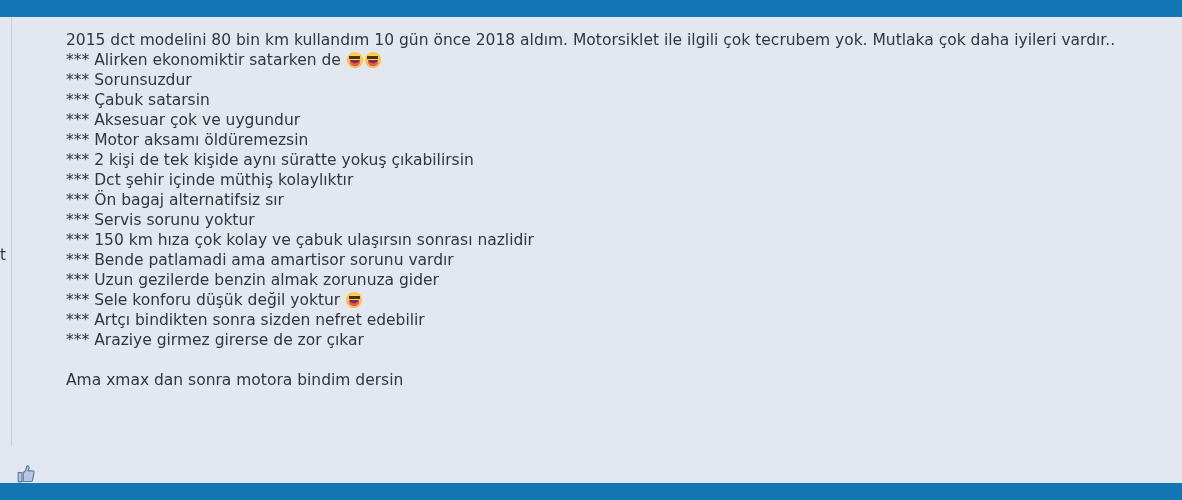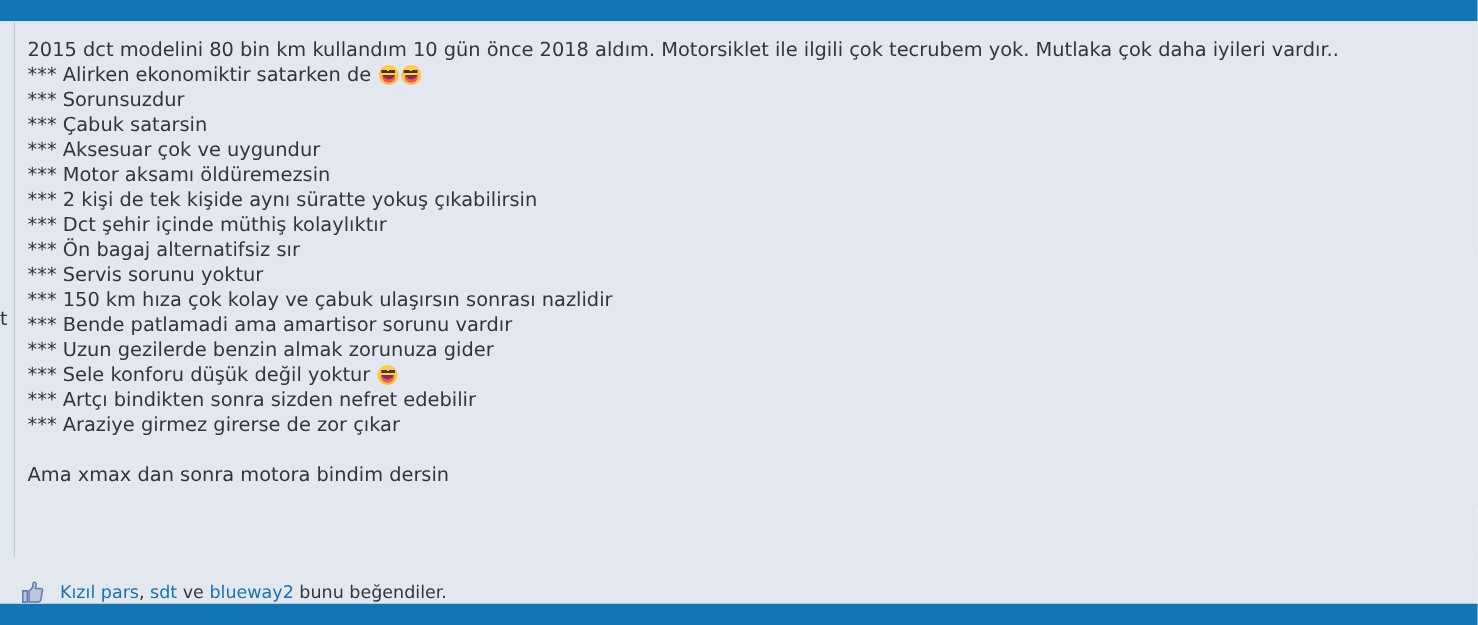--- a/index.html
+++ b/index.html
@@ -68,20 +68,21 @@
     width: 1140px;
     font-size: 15.5px;
     line-height: 20px;
     color: #31363b;
     white-space: pre;
   }
   .post-body .line {
     height: 20px;
     line-height: 20px;
     white-space: pre;
+    margin-left: 44px;
   }
   .post-body .line.blank {
     height: 20px;
   }
   .emoji-dot {
     display: inline-block;
     width: 16px;
     height: 16px;
     border-radius: 50%;
     background: radial-gradient(circle at 50% 38%, #ffd95e 0%, #fcc13c 62%, #eda92a 100%);
@@ -165,21 +166,20 @@
         <span>
           <svg class="thumb-icon" viewBox="0 0 24 24" aria-hidden="true">
             <path d="M3.5 10.5 H7.5 V20.5 H3.5 Z" fill="#b9c6dd" stroke="#5b7ba8" stroke-width="1.3" stroke-linejoin="round"></path>
             <path d="M9 10.5 C9 10.5 10.6 9.6 11.6 8.1 C12.6 6.6 12.3 5.1 12.5 4.2
                      C12.7 3.2 13.6 2.8 14.4 3.2 C15.2 3.6 15.4 4.6 15.2 5.8
                      C15.05 6.75 14.6 7.7 14.3 8.5 H19.1
                      C20.2 8.5 20.9 9.3 20.7 10.2 L19.3 18.3
                      C19.15 19.4 18.3 20.2 17.2 20.2 H9 Z" fill="#b9c6dd" stroke="#5b7ba8" stroke-width="1.3" stroke-linejoin="round"></path>
           </svg>
         </span>
-        <span class="like-text" id="like-text"><a href="#">Kızıl pars</a><span>, </span><a href="#">sdt</a><span> ve </span><a href="#">blueway2</a><span> bunu beğendiler.</span></span>
       </div>
     </div>
 
   </div>
 
   <div class="bottom-bar"></div>
 
 </div>
 
 </body></html>

